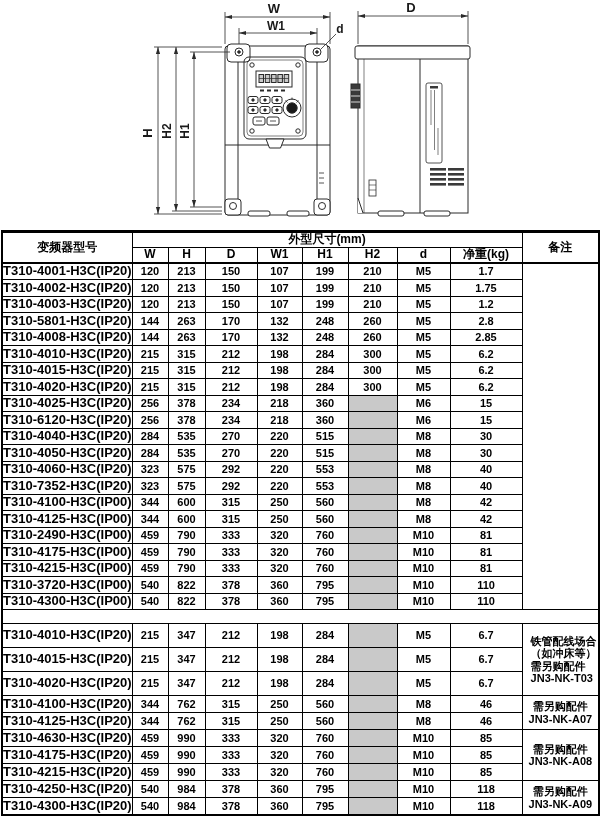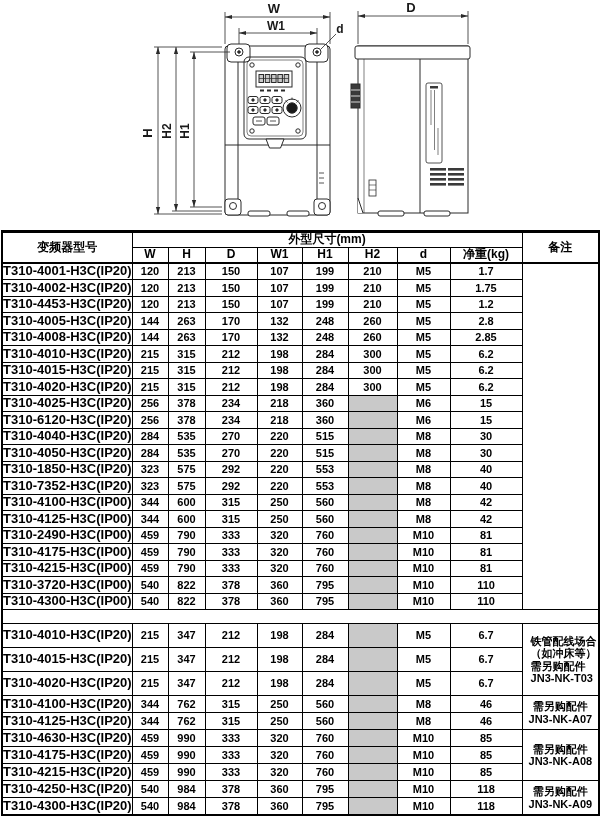--- a/index.html
+++ b/index.html
@@ -253,32 +253,32 @@
           <td>120</td>
           <td>213</td>
           <td>150</td>
           <td>107</td>
           <td>199</td>
           <td>210</td>
           <td>M5</td>
           <td>1.75</td>
         </tr>
         <tr class="s1">
-          <td class="model-cell">T310-4453-H3C(IP20)</td>
+          <td class="model-cell">T310-4003-H3C(IP20)</td>
           <td>120</td>
           <td>213</td>
           <td>150</td>
           <td>107</td>
           <td>199</td>
           <td>210</td>
           <td>M5</td>
           <td>1.2</td>
         </tr>
         <tr class="s1">
-          <td class="model-cell">T310-4005-H3C(IP20)</td>
+          <td class="model-cell">T310-5801-H3C(IP20)</td>
           <td>144</td>
           <td>263</td>
           <td>170</td>
           <td>132</td>
           <td>248</td>
           <td>260</td>
           <td>M5</td>
           <td>2.8</td>
         </tr>
         <tr class="s1">
@@ -363,21 +363,21 @@
           <td>284</td>
           <td>535</td>
           <td>270</td>
           <td>220</td>
           <td>515</td>
           <td class="gray"></td>
           <td>M8</td>
           <td>30</td>
         </tr>
         <tr class="s1">
-          <td class="model-cell">T310-1850-H3C(IP20)</td>
+          <td class="model-cell">T310-4060-H3C(IP20)</td>
           <td>323</td>
           <td>575</td>
           <td>292</td>
           <td>220</td>
           <td>553</td>
           <td class="gray"></td>
           <td>M8</td>
           <td>40</td>
         </tr>
         <tr class="s1">

